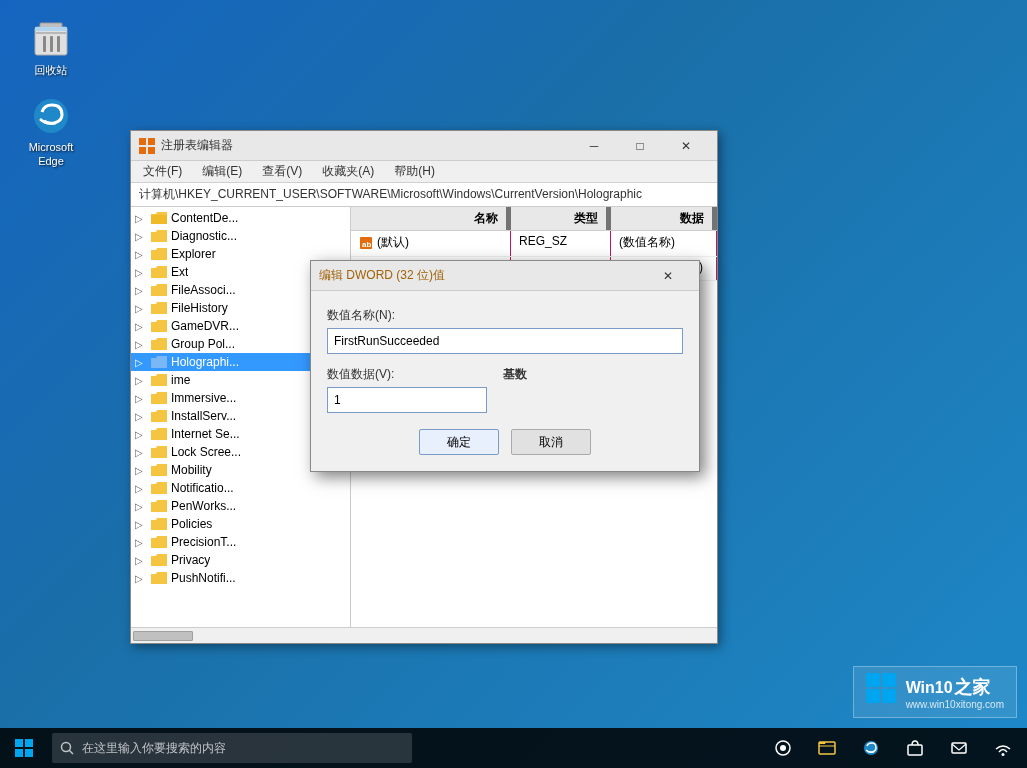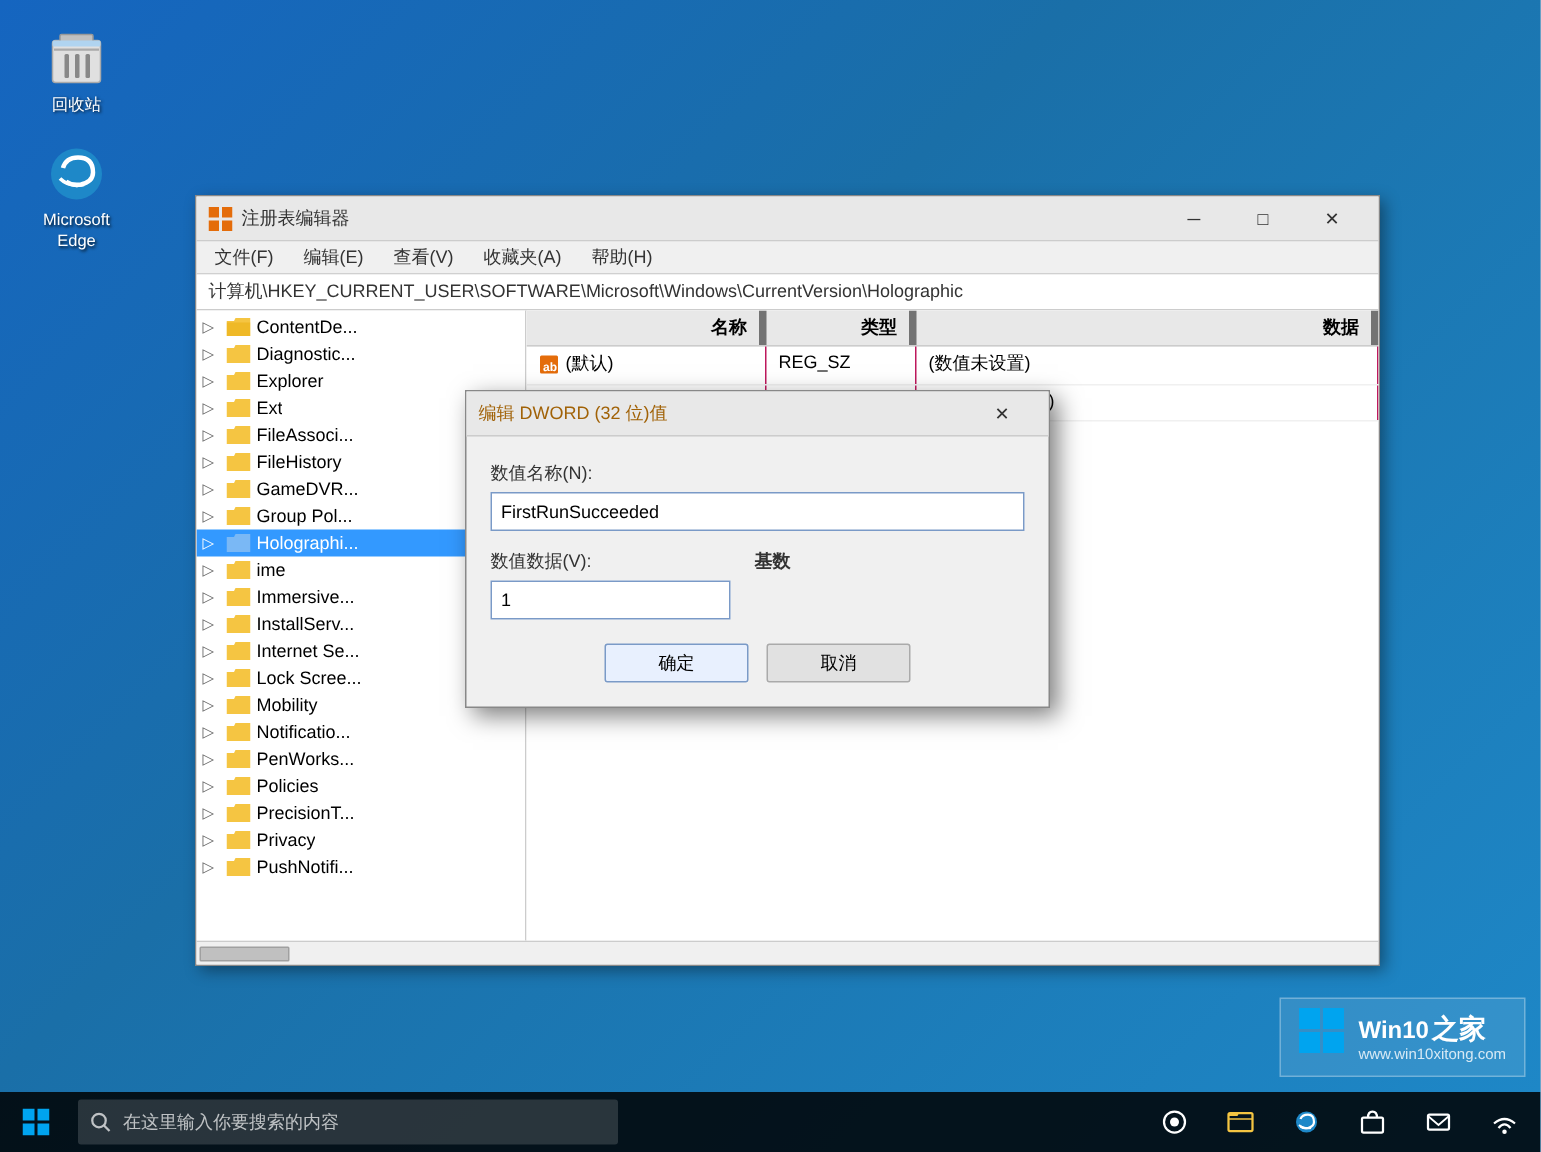--- a/index.html
+++ b/index.html
@@ -134,21 +134,21 @@
     .win10-watermark .win-subtitle {
       font-size: 10px;
       color: rgba(255,255,255,0.8);
     }
 
     
     .reg-window {
       position: absolute;
       top: 130px;
       left: 130px;
-      width: 790px;
+      width: 588px;
       background: #f0f0f0;
       border: 1px solid #888;
       box-shadow: 3px 3px 10px rgba(0,0,0,0.4);
       z-index: 10;
     }
     .reg-titlebar {
       background: #e8e8e8;
       height: 30px;
       display: flex;
       align-items: center;
@@ -367,21 +367,21 @@
     .dialog-radio-label input[type=radio] {
       cursor: pointer;
     }
     .dialog-buttons {
       display: flex;
       justify-content: center;
       gap: 12px;
       margin-top: 16px;
     }
     .dialog-btn {
-      width: 96px;
+      width: 80px;
       height: 26px;
       background: #e1e1e1;
       border: 1px solid #aaa;
       border-radius: 2px;
       cursor: pointer;
       font-size: 12px;
       display: flex;
       align-items: center;
       justify-content: center;
     }
@@ -634,21 +634,21 @@
           <div class="val-name">
             <span style="display:inline-flex;align-items:center;gap:4px;">
               <svg width="14" height="14" viewBox="0 0 14 14">
                   <rect x="1" y="1" width="12" height="12" rx="1" fill="#e46c0a"></rect>
                   <text x="3" y="11" font-size="8" fill="white" font-weight="bold">ab</text>
                 </svg>
               (默认)
             </span>
           </div>
           <div class="val-type">REG_SZ</div>
-          <div class="val-data">(数值未设置)</div>
+          <div class="val-data">(数值名称)</div>
         </div>
         <div class="value-row">
           <div class="val-name">
             <span style="display:inline-flex;align-items:center;gap:4px;">
               <svg width="14" height="14" viewBox="0 0 14 14">
                   <rect x="1" y="1" width="12" height="12" rx="1" fill="#e46c0a"></rect>
                   <text x="2" y="10" font-size="7" fill="white" font-weight="bold">01</text>
                 </svg>
               FirstRunSucce...
             </span>

